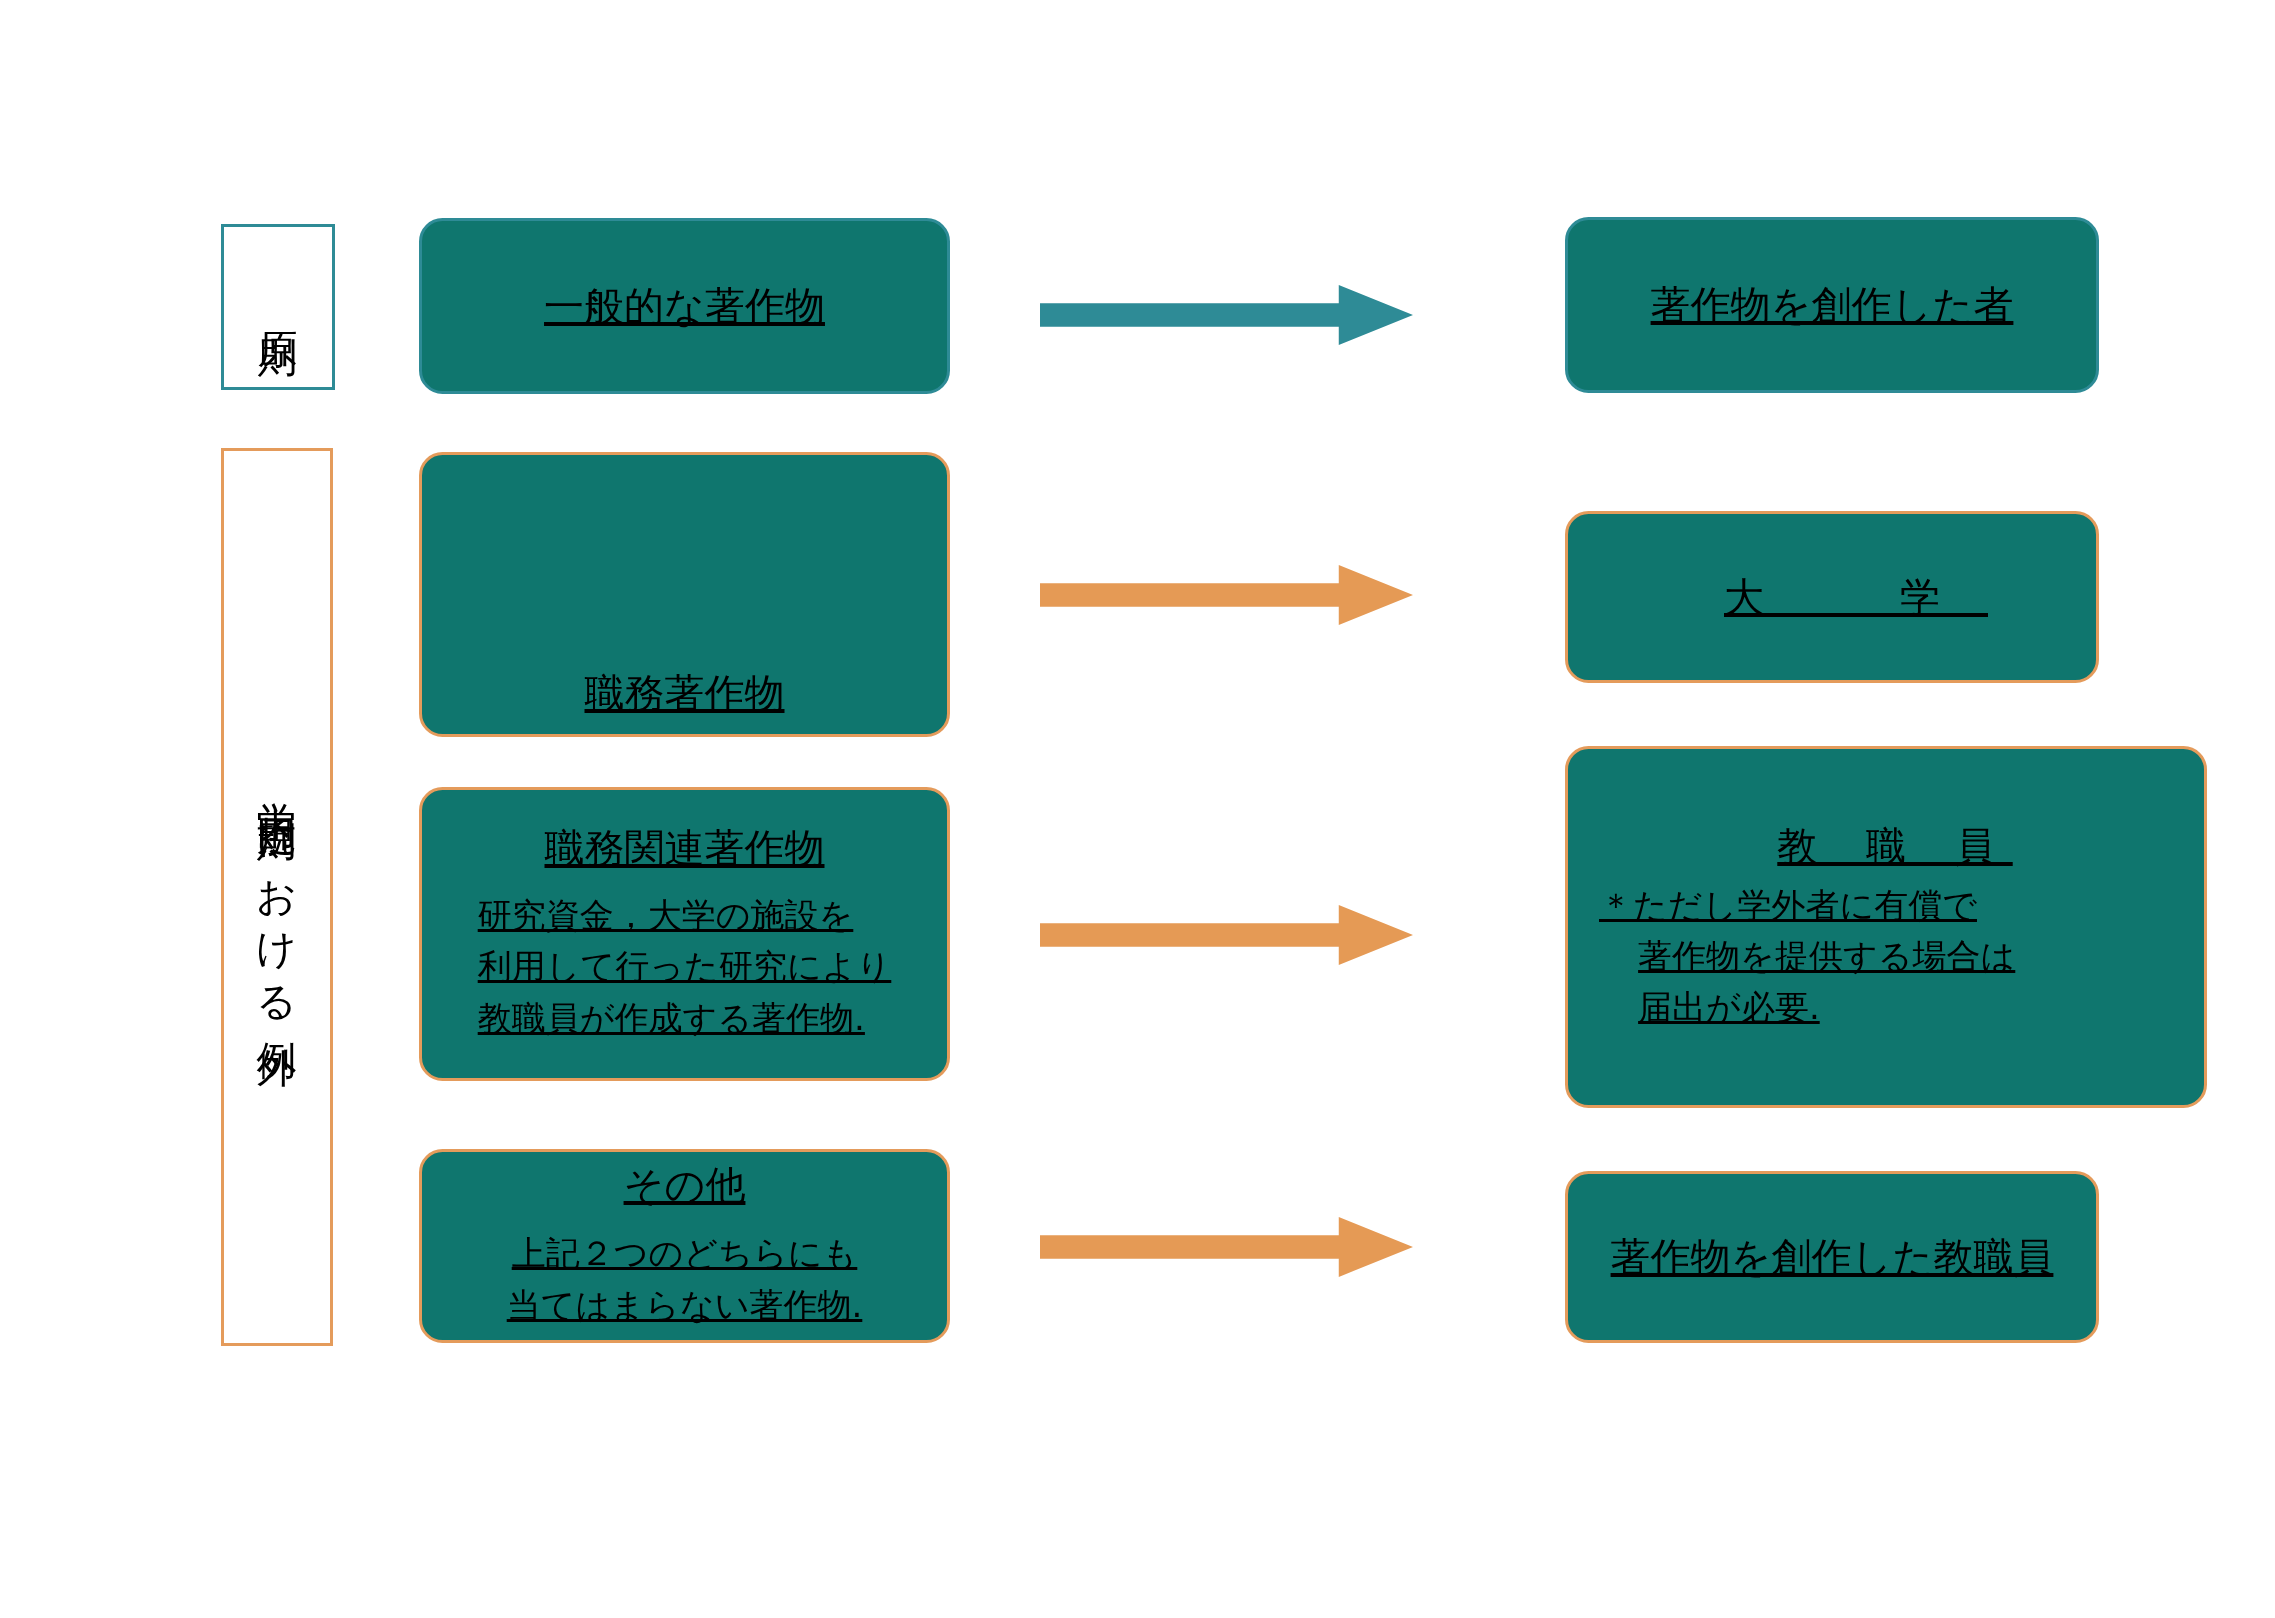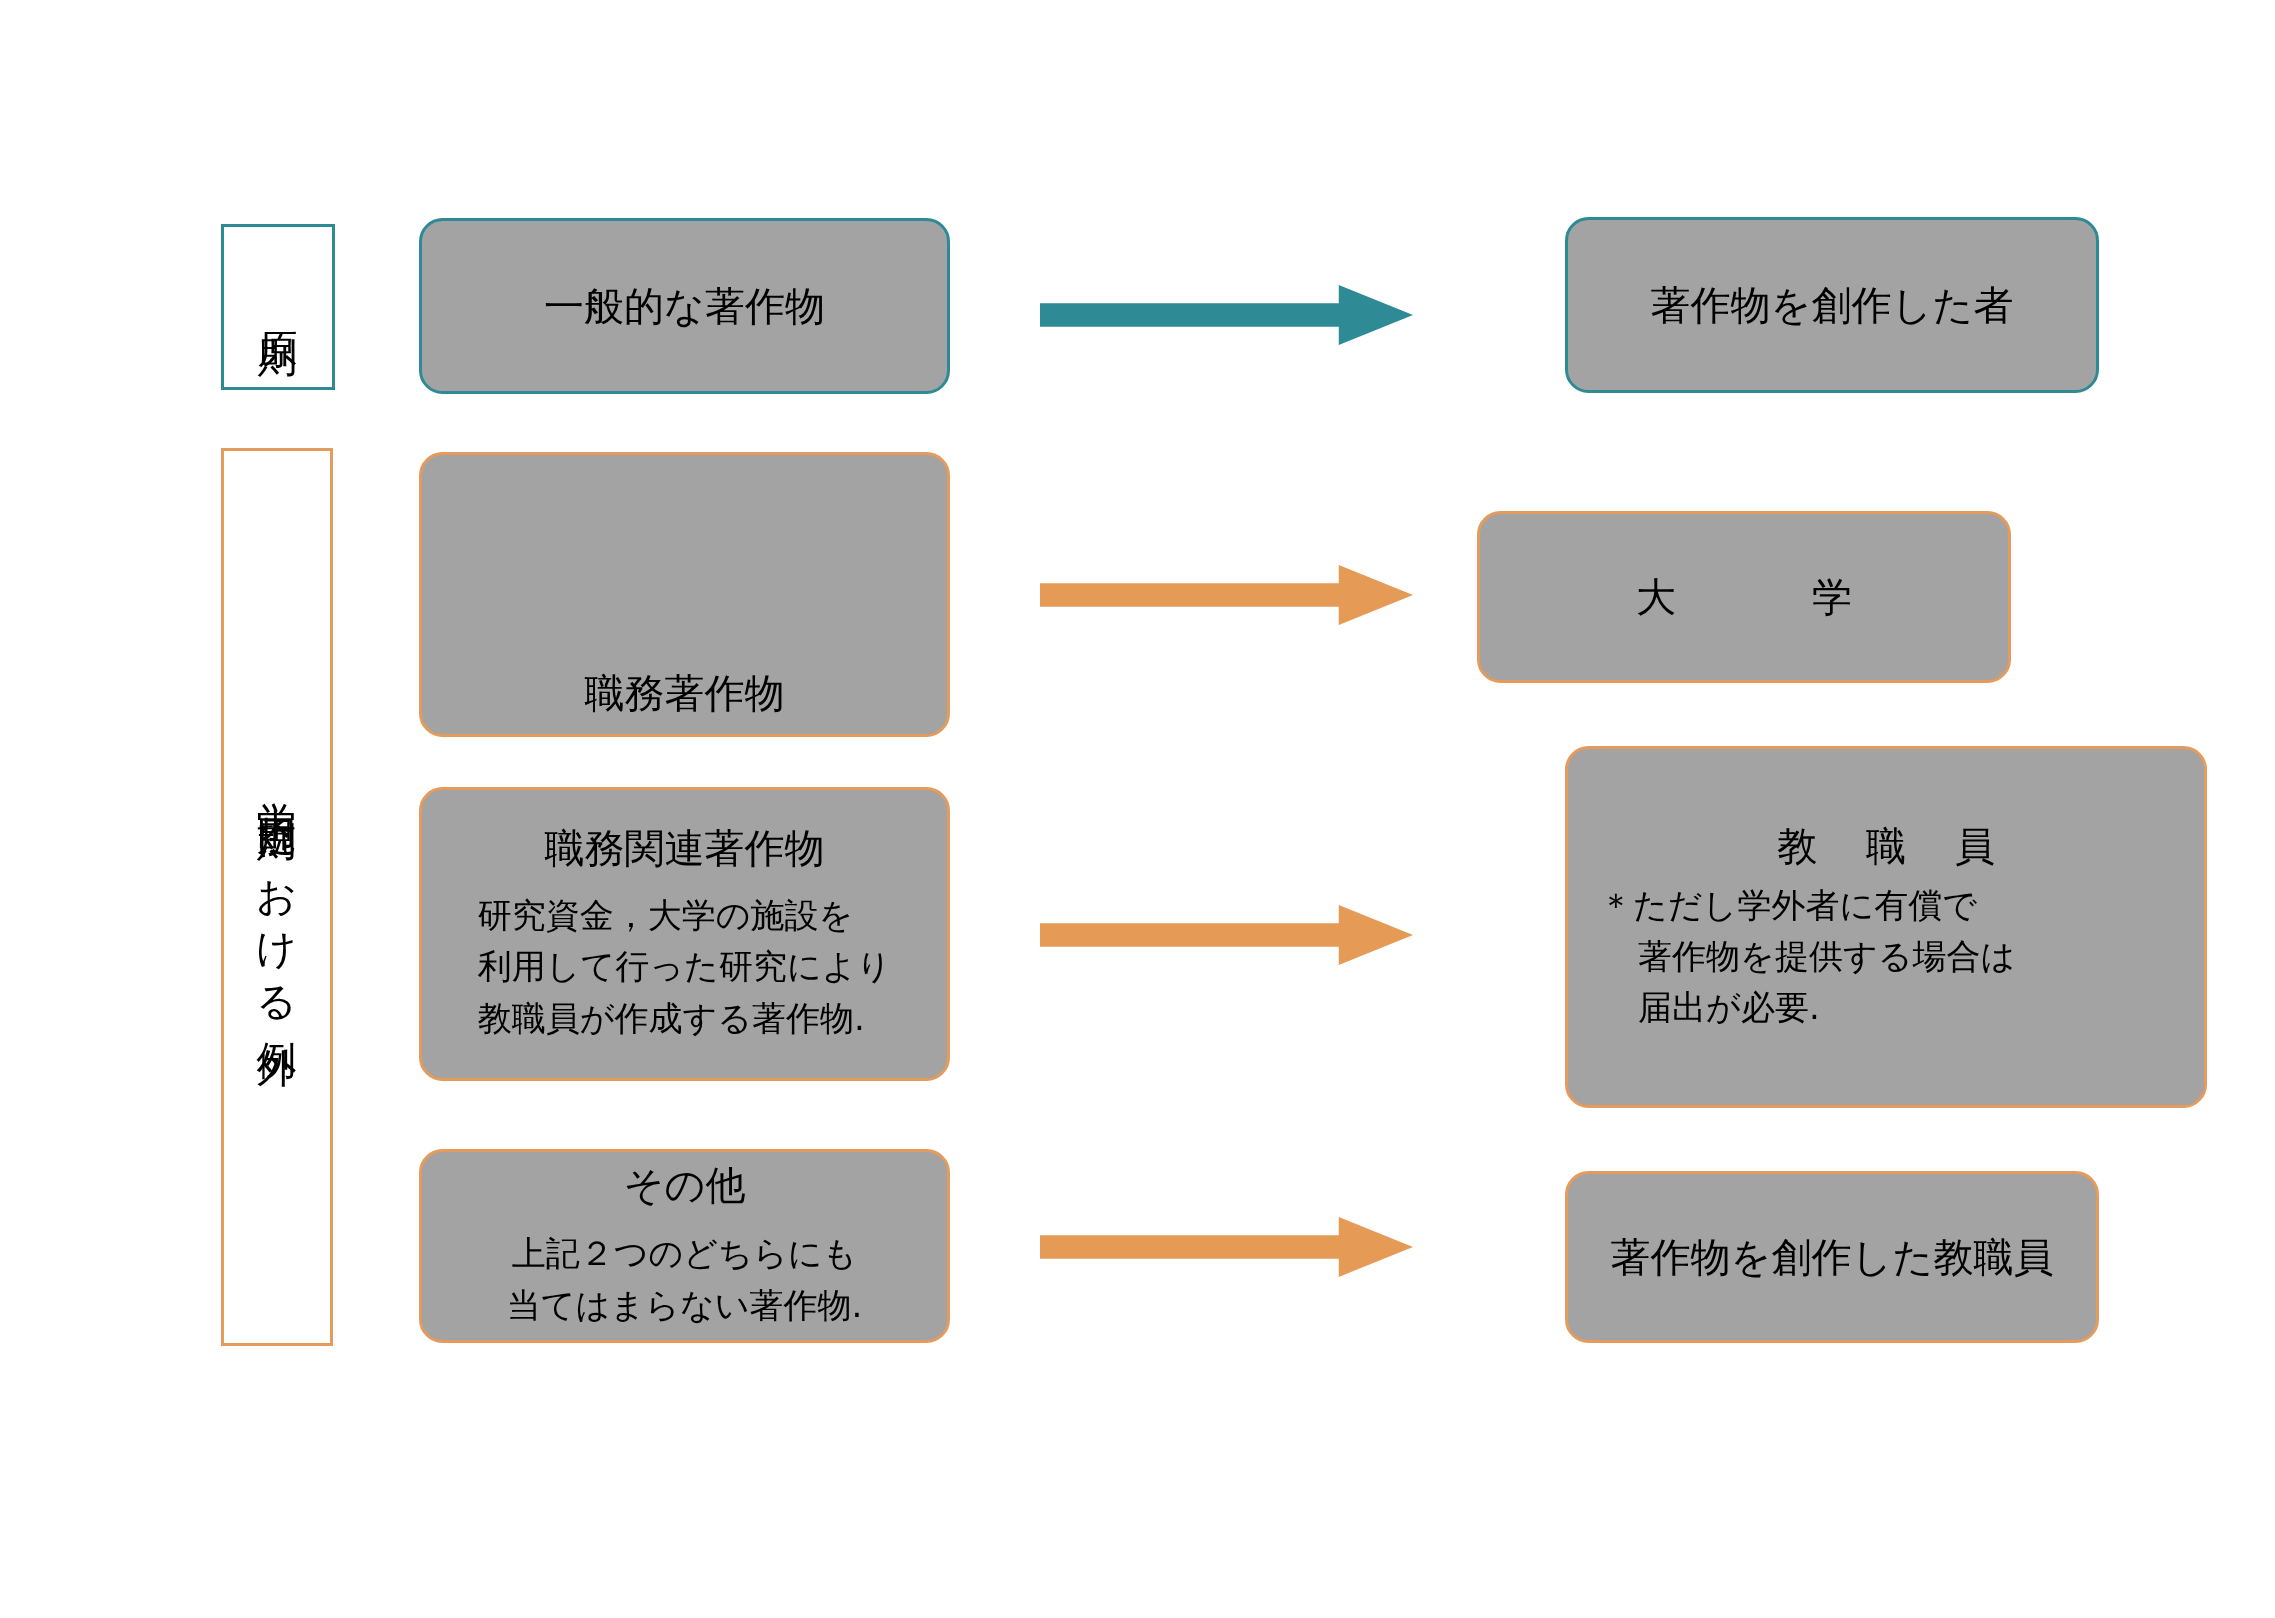--- a/index.html
+++ b/index.html
@@ -19,25 +19,26 @@
     width: 2276px;
     height: 1618px;
     background: #ffffff;
     overflow: hidden;
   }
 
   
   .box {
     position: absolute;
     box-sizing: border-box;
-    background: #a3a3a3;
+    background: #0f766e;
     display: flex;
     flex-direction: column;
     align-items: center;
     justify-content: center;
+    text-decoration: underline;
   }
   .box.teal   { border: 3.6px solid #2E8B96; }
   .box.orange { border: 3.6px solid #E49B5B; }
   .box.rounded { border-radius: 23.5px; }
 
   
   .vlabel {
     position: absolute;
     box-sizing: border-box;
     background: #ffffff;
@@ -123,21 +124,21 @@
   </div>
 
   <div class="box orange rounded" style="left:419px; top:452px; width:531px; height:285px;justify-content:flex-end;">
     <div class="box-title stack-title-gap">職務著作物</div>
   </div>
 
   <svg class="arrow" style="left:1040px; top:565px;" width="373" height="60" viewBox="0 0 412 66">
     <path d="M0 20 H330 V0 L412 33 L330 66 V46 H0 Z" fill="#E59A55"></path>
   </svg>
 
-  <div class="box orange rounded" style="left:1477px; top:511px; width:534px; height:172px;">
+  <div class="box orange rounded" style="left:1565px; top:511px; width:534px; height:172px;">
     <div class="box-title wide">大　学</div>
   </div>
 
   <div class="box orange rounded" style="left:419px; top:787px; width:531px; height:294px;">
     <div class="box-title stack-title-gap">職務関連著作物</div>
     <div class="box-body">研究資金，大学の施設を
 利用して行った研究により
 教職員が作成する著作物.</div>
   </div>
 

